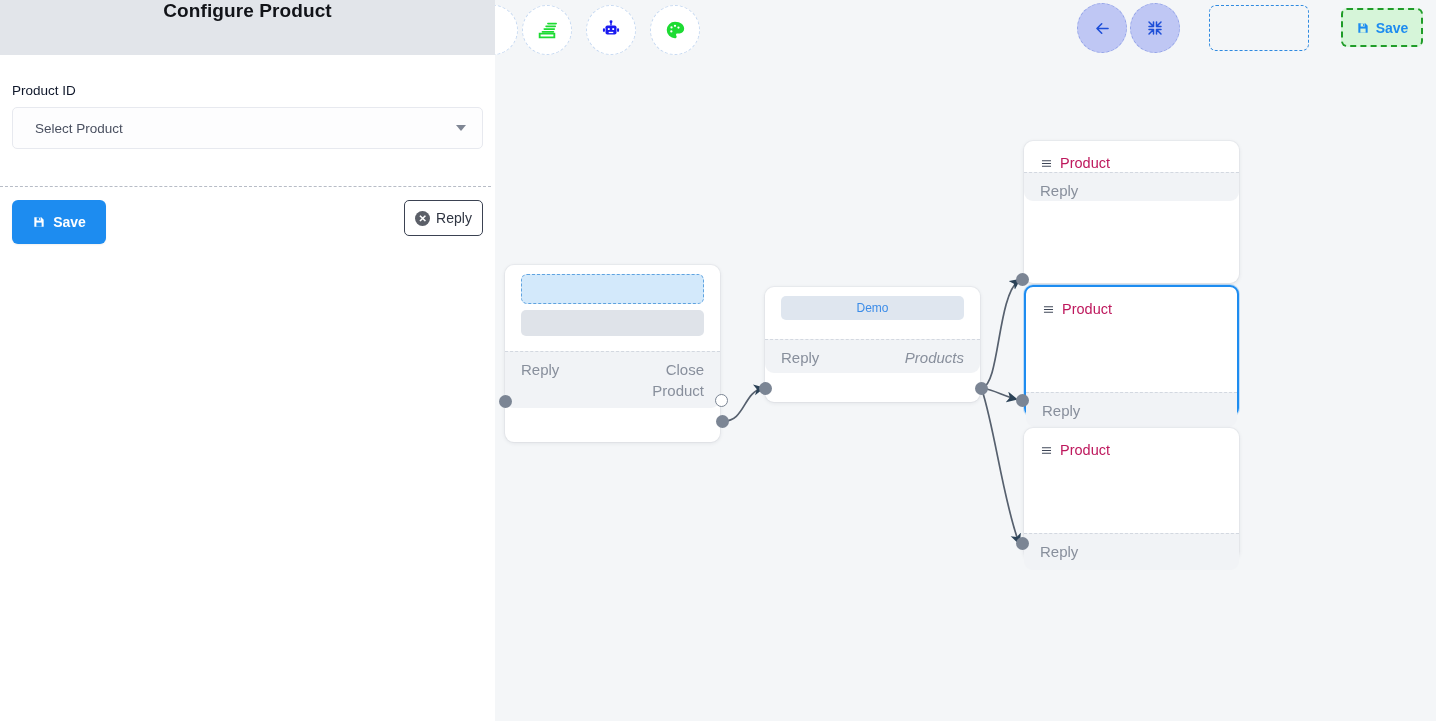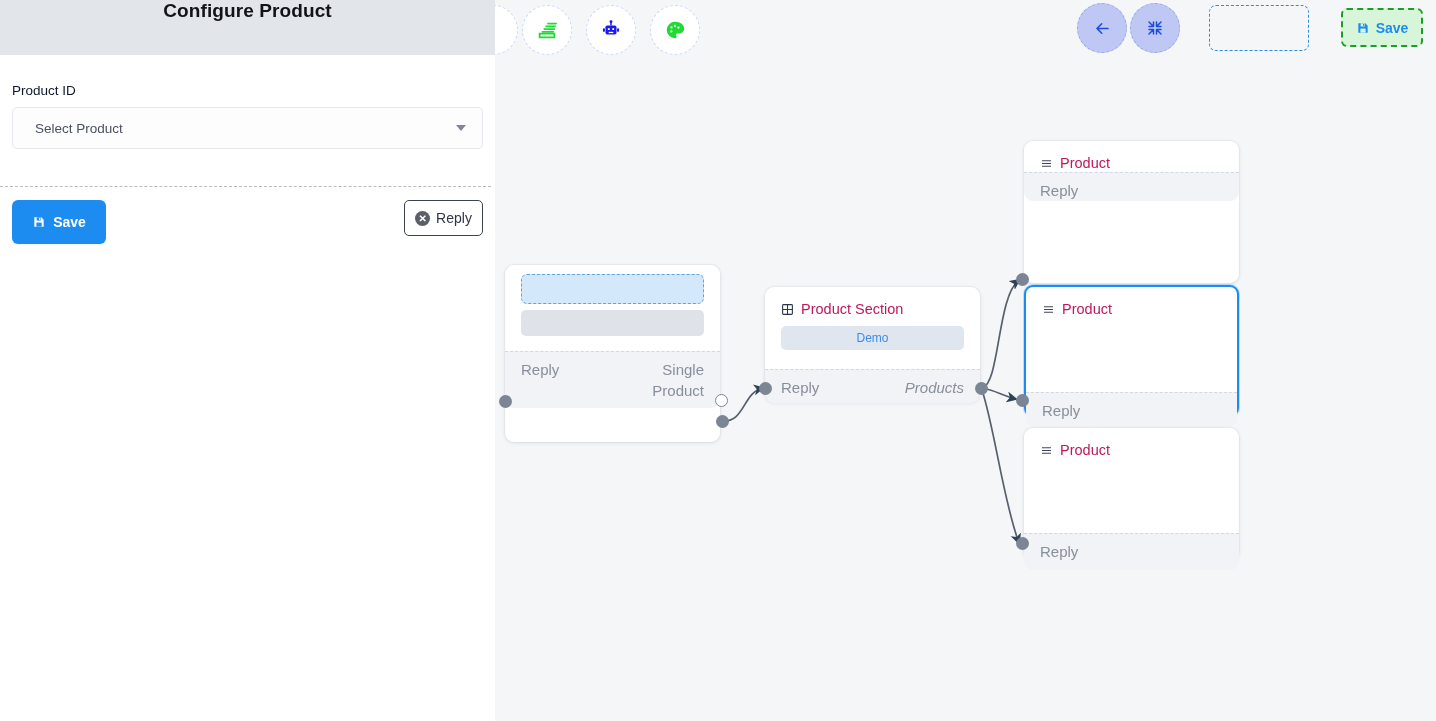--- a/index.html
+++ b/index.html
@@ -283,36 +283,29 @@
       <span>Save</span>
     </div>
 
     <div class="node" style="left:10px; top:265px; width:215px; height:177px;">
       <div class="node-body">
         <div class="row-dashed"></div>
         <div class="row-gray"></div>
       </div>
       <div class="node-footer" style="height:57px; margin-top:1px;">
         <span class="port-label left">Reply</span>
-        <span class="port-label right" style="top:9px;">Single</span>
+        <span class="port-label right" style="top:9px;">Close</span>
         <span class="port-label right" style="top:30px;">Product</span>
       </div>
     </div>
     <div class="port-dot" style="left:4px; top:395px;"></div>
     <div class="port-dot hollow" style="left:220px; top:394px;"></div>
     <div class="port-dot" style="left:221px; top:415px;"></div>
 
     <div class="node" style="left:270px; top:287px; width:215px; height:115px;">
-      <div class="node-head">
-        <svg class="icon-grid" viewBox="0 0 24 24">
-          <rect x="3" y="3" width="18" height="18" rx="1.5" fill="none" stroke="#2c3447" stroke-width="2"></rect>
-          <path d="M3 12h18M12 3v18" stroke="#2c3447" stroke-width="2"></path>
-        </svg>
-        <span>Product Section</span>
-      </div>
       <div class="node-body">
         <div class="row-demo">Demo</div>
       </div>
       <div class="node-footer" style="height:34px; margin-top:5px;">
         <span class="port-label left">Reply</span>
         <span class="port-label right" style="top:9px;font-style:italic;">Products</span>
       </div>
     </div>
     <div class="port-dot" style="left:264px; top:382px;"></div>
     <div class="port-dot" style="left:480px; top:382px;"></div>

